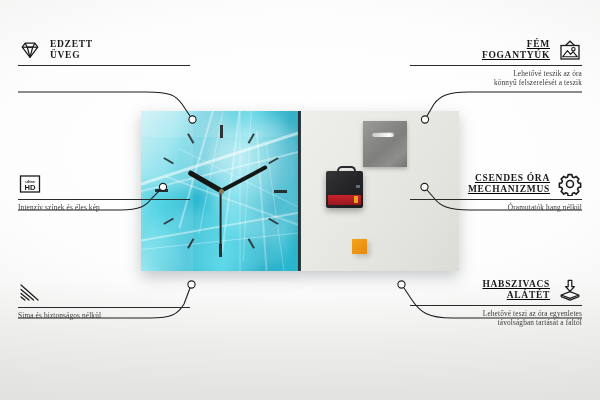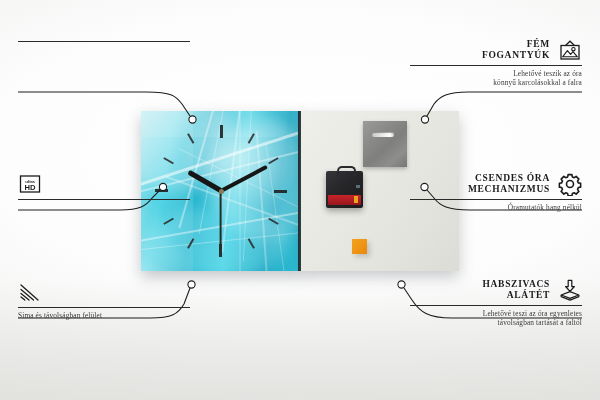--- a/index.html
+++ b/index.html
@@ -87,21 +87,21 @@
     text-transform:uppercase;font-weight:700;white-space:pre-line;
   }
   .co-rule{height:1px;background:#2a2a2a;margin-top:3px;}
   .co-sub{
     font-size:7.3px;line-height:9.2px;color:#3a3a3a;margin-top:3px;
     white-space:pre-line;font-weight:400;letter-spacing:.15px;
   }
   .left .co-head{justify-content:flex-start;}
   .left .co-title{text-align:left;}
   .left .co-sub{text-align:left;}
-  .right .co-head{justify-content:flex-end;}
+  .right .co-head{justify-content:flex-end;text-decoration:underline;}
   .right .co-title{text-align:right;}
   .right .co-sub{text-align:right;}
   .ico{width:24px;height:24px;flex:0 0 24px;display:block;}
   .ico svg{display:block;width:24px;height:24px;}
 
   svg.leader{position:absolute;z-index:4;overflow:visible;}
   svg.leader path{fill:none;stroke:#1d1d1d;stroke-width:1.1;}
   svg.leader circle{fill:#ffffff;stroke:#1d1d1d;stroke-width:1.1;}
 </style>
 </head>
@@ -210,69 +210,85 @@
       <div class="mech">
         <div class="loop"></div>
         <div class="dot"></div>
         <div class="batt"></div>
       </div>
       <div class="foam"></div>
     </div>
   </div>
 
   <div class="callout left" style="left:18px;top:38px;width:172px;">
+    <div class="co-head">
+      <span class="ico">
+        <svg viewBox="0 0 24 24">
+            <g fill="none" stroke="#1b1b1b" stroke-width="1.25" stroke-linejoin="round">
+          <path d="M4.2 9.2 L7.2 5.2 H16.8 L19.8 9.2 L12 19.3 Z"></path>
+          <path d="M4.2 9.2 H19.8"></path>
+              <path d="M7.2 5.2 L9.3 9.2 L12 19.3"></path>
+          <path d="M16.8 5.2 L14.7 9.2 L12 19.3"></path>
+              <path d="M9.3 9.2 H14.7"></path>
+        </g>
+          </svg>
+      </span>
+      <span class="co-title">EDZETT
+ÜVEG</span>
+    </div>
     <div class="co-rule" style="width:172px;"></div>
   </div>
 
   <div class="callout left" style="left:18px;top:172px;width:172px;">
     <div class="co-head">
       <span class="ico">
         <svg viewBox="0 0 24 24">
           <rect x="2.5" y="4" width="19" height="16" fill="none" stroke="#1b1b1b" stroke-width="1.3"></rect>
           <text x="12" y="11.2" font-family="Liberation Sans, sans-serif" font-size="4.4" font-weight="bold" text-anchor="middle" fill="#1b1b1b">ultra</text>
           <text x="12" y="18" font-family="Liberation Sans, sans-serif" font-size="7.6" font-weight="bold" text-anchor="middle" fill="#1b1b1b">HD</text>
         </svg>
       </span>
     </div>
     <div class="co-rule" style="width:172px;"></div>
+    <div class="co-sub">Intenzív színek és éles kép</div>
   </div>
 
   <div class="callout left" style="left:18px;top:280px;width:172px;">
     <div class="co-head">
       <span class="ico">
         <svg viewBox="0 0 24 24">
             <g stroke="#1b1b1b" stroke-width="1.25" stroke-linecap="round">
           <path d="M3 5 L20 20"></path>
               <path d="M3 9.5 L15.5 20"></path>
           <path d="M3 13.5 L11 20"></path>
               <path d="M3 17 L6.8 20"></path>
         </g>
           </svg>
       </span>
     </div>
     <div class="co-rule" style="width:172px;"></div>
-    <div class="co-sub">Sima és távolságban felület</div>
+    <div class="co-sub">Sima és biztonságos nélkül</div>
   </div>
 
   <div class="callout right" style="left:410px;top:38px;width:172px;">
     <div class="co-head">
       <span class="co-title">FÉM
 FOGANTYÚK</span>
       <span class="ico">
         <svg viewBox="0 0 24 24">
           <rect x="3" y="7.5" width="18" height="13.5" fill="none" stroke="#1b1b1b" stroke-width="1.3"></rect>
           <path d="M7.5 7.5 L12 3.2 L16.5 7.5" fill="none" stroke="#1b1b1b" stroke-width="1.2"></path>
           <path d="M4.6 18.8 L9.4 12.6 L12.6 16.4 L15 13.6 L19.4 18.8 Z" fill="none" stroke="#1b1b1b" stroke-width="1.1" stroke-linejoin="round"></path>
           <circle cx="15.4" cy="11.2" r="1.7" fill="none" stroke="#1b1b1b" stroke-width="1.1"></circle>
         </svg>
       </span>
     </div>
     <div class="co-rule" style="width:172px;"></div>
     <div class="co-sub">Lehetővé teszik az óra
-könnyű karcolásokkal a falra</div>
+könnyű felszerelését a teszik</div>
   </div>
 
   <div class="callout right" style="left:410px;top:278px;width:172px;">
     <div class="co-head">
       <span class="co-title">HABSZIVACS
 ALÁTÉT</span>
       <span class="ico">
         <svg viewBox="0 0 24 24">
             <g fill="none" stroke="#1b1b1b" stroke-width="1.25" stroke-linejoin="round">
           <path d="M10.2 2.4 h3.6 v6.1 h2.6 L12 13.4 L7.6 8.5 h2.6 Z"></path>

